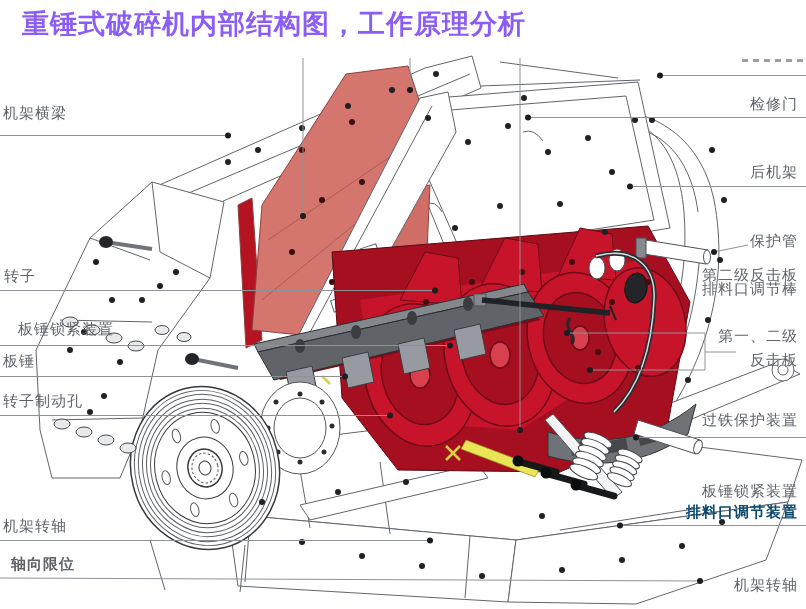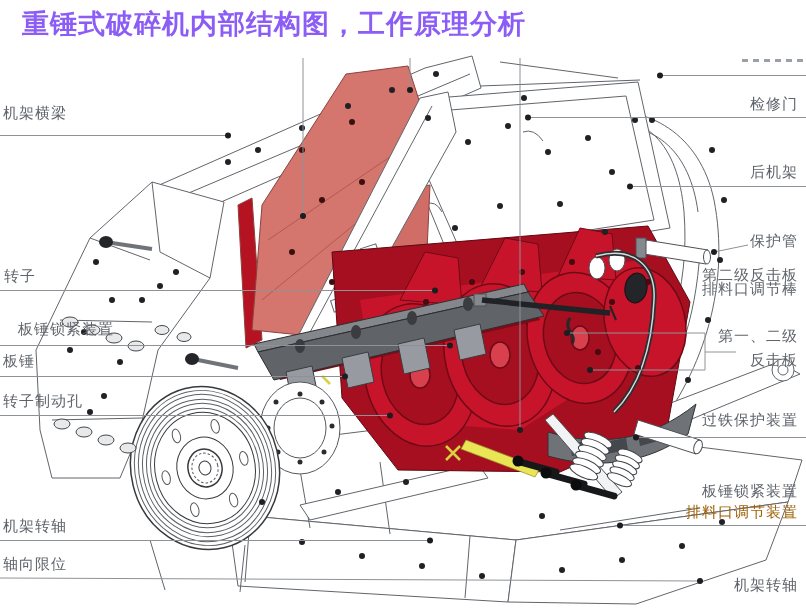--- a/index.html
+++ b/index.html
@@ -5,21 +5,21 @@
   html,body{margin:0;padding:0;background:#ffffff;}
   body{width:806px;height:609px;position:relative;overflow:hidden;
        font-family:"Liberation Sans","DejaVu Sans",sans-serif;}
   .stage{position:absolute;inset:0;width:806px;height:609px;}
   svg.diagram{position:absolute;left:0;top:0;}
   h1.title{position:absolute;left:22px;top:6px;margin:0;
            font-size:27px;font-weight:bold;color:#8b5cf6;letter-spacing:1px;}
   .lbl{position:absolute;font-size:15px;color:#5f646b;letter-spacing:1px;
        white-space:nowrap;line-height:17px;}
   .lbl.right{text-align:right;right:8px;}
-  .lbl.muted{color:#a16207;}
+  .lbl.muted{color:#0c4a6e;font-weight:bold;}
 </style>
 </head>
 <body>
 
 <div class="stage">
 
 <svg class="diagram" width="806" height="609" viewBox="0 0 806 609">
 
   <g fill="#ffffff" stroke="#61656b" stroke-width="1" stroke-linejoin="round">
 
@@ -362,21 +362,21 @@
 </svg>
 
 <h1 class="title">重锤式破碎机内部结构图，工作原理分析</h1>
 
 <div class="lbl" style="left:3px;top:104px;">机架横梁</div>
 <div class="lbl" style="left:4px;top:267px;">转子</div>
 <div class="lbl" style="left:18px;top:320px;">板锤锁紧装置</div>
 <div class="lbl" style="left:3px;top:352px;">板锤</div>
 <div class="lbl" style="left:3px;top:392px;">转子制动孔</div>
 <div class="lbl" style="left:3px;top:517px;">机架转轴</div>
-<div class="lbl" style="left:3px;top:555px;">轴向限位</div>
+<div class="lbl" style="left:11px;top:555px;font-weight:bold;">轴向限位</div>
 
 <div class="lbl right" style="top:95px;">检修门</div>
 <div class="lbl right" style="top:163px;">后机架</div>
 <div class="lbl right" style="top:232px;">保护管</div>
 <div class="lbl right" style="top:266px;">第二级反击板</div>
 <div class="lbl right" style="top:280px;">排料口调节棒</div>
 <div class="lbl right" style="top:327px;">第一、二级</div>
 <div class="lbl right" style="top:351px;">反击板</div>
 <div class="lbl right" style="top:411px;">过铁保护装置</div>
 <div class="lbl right" style="top:482px;">板锤锁紧装置</div>

